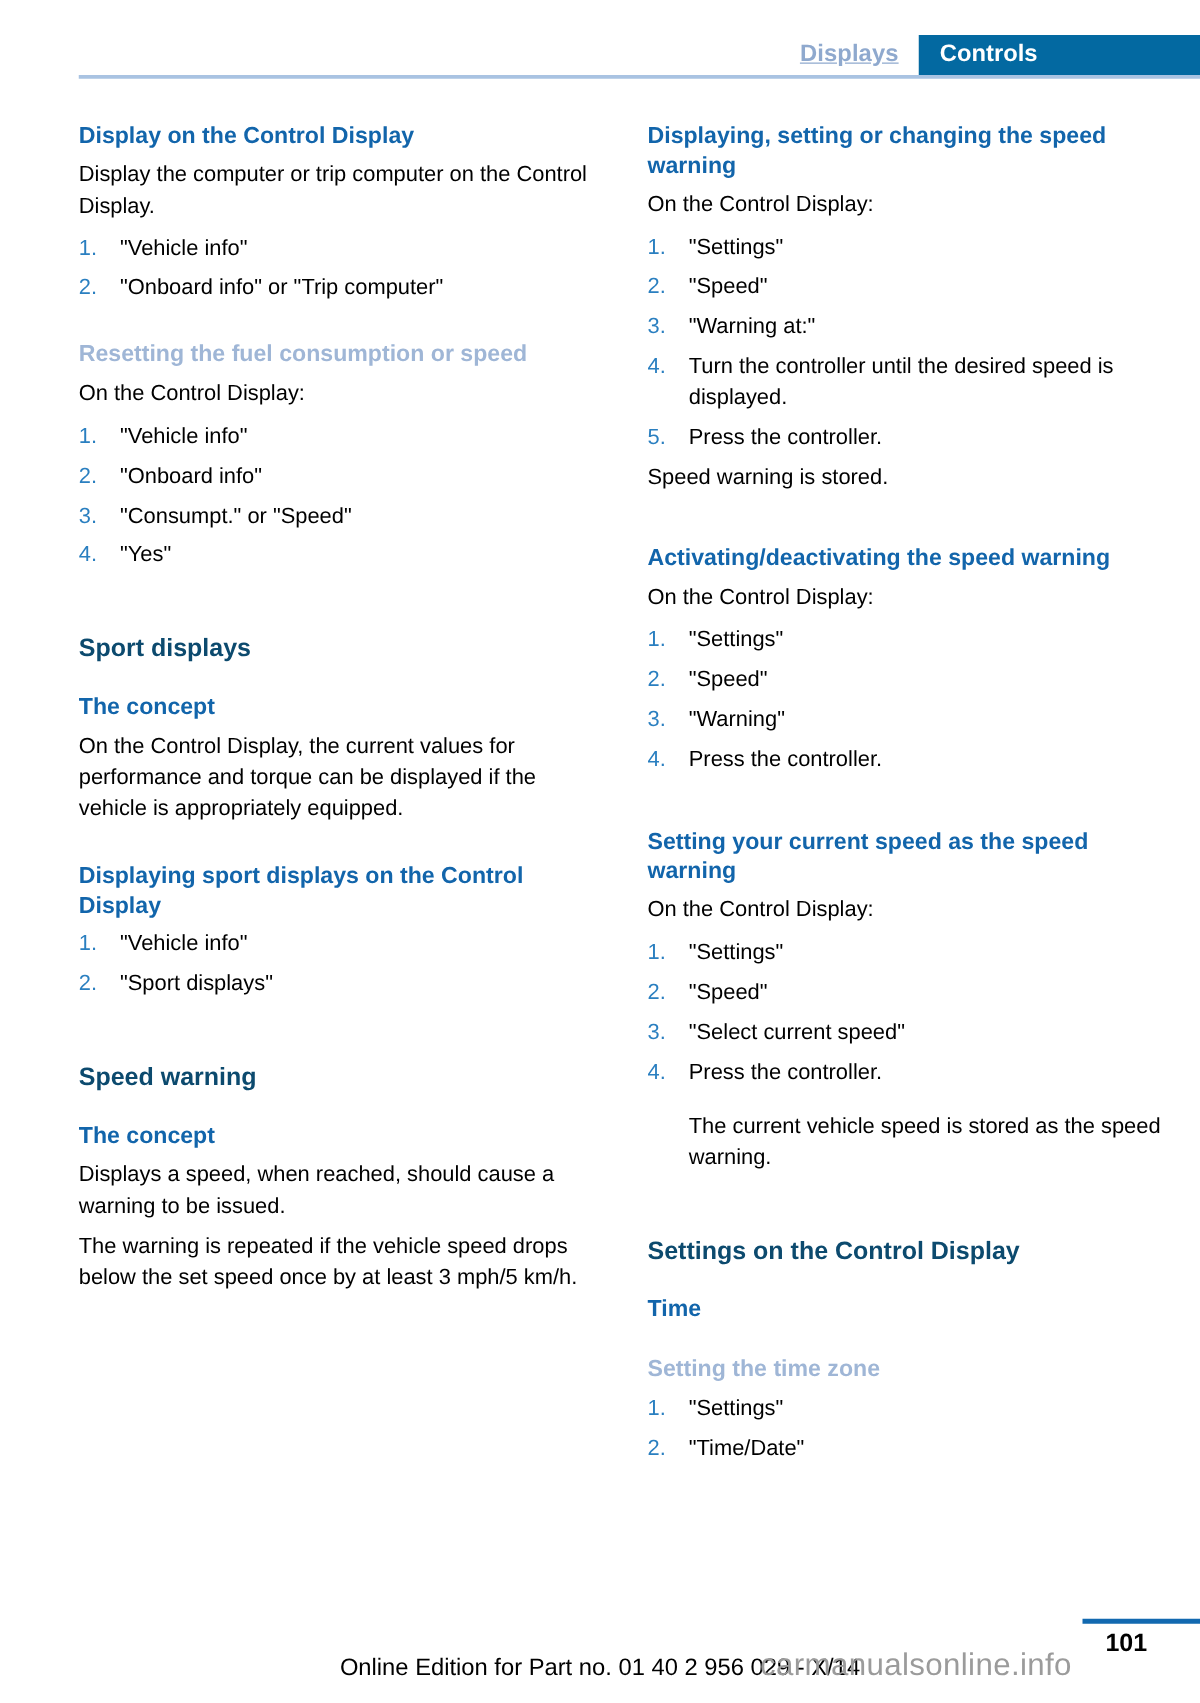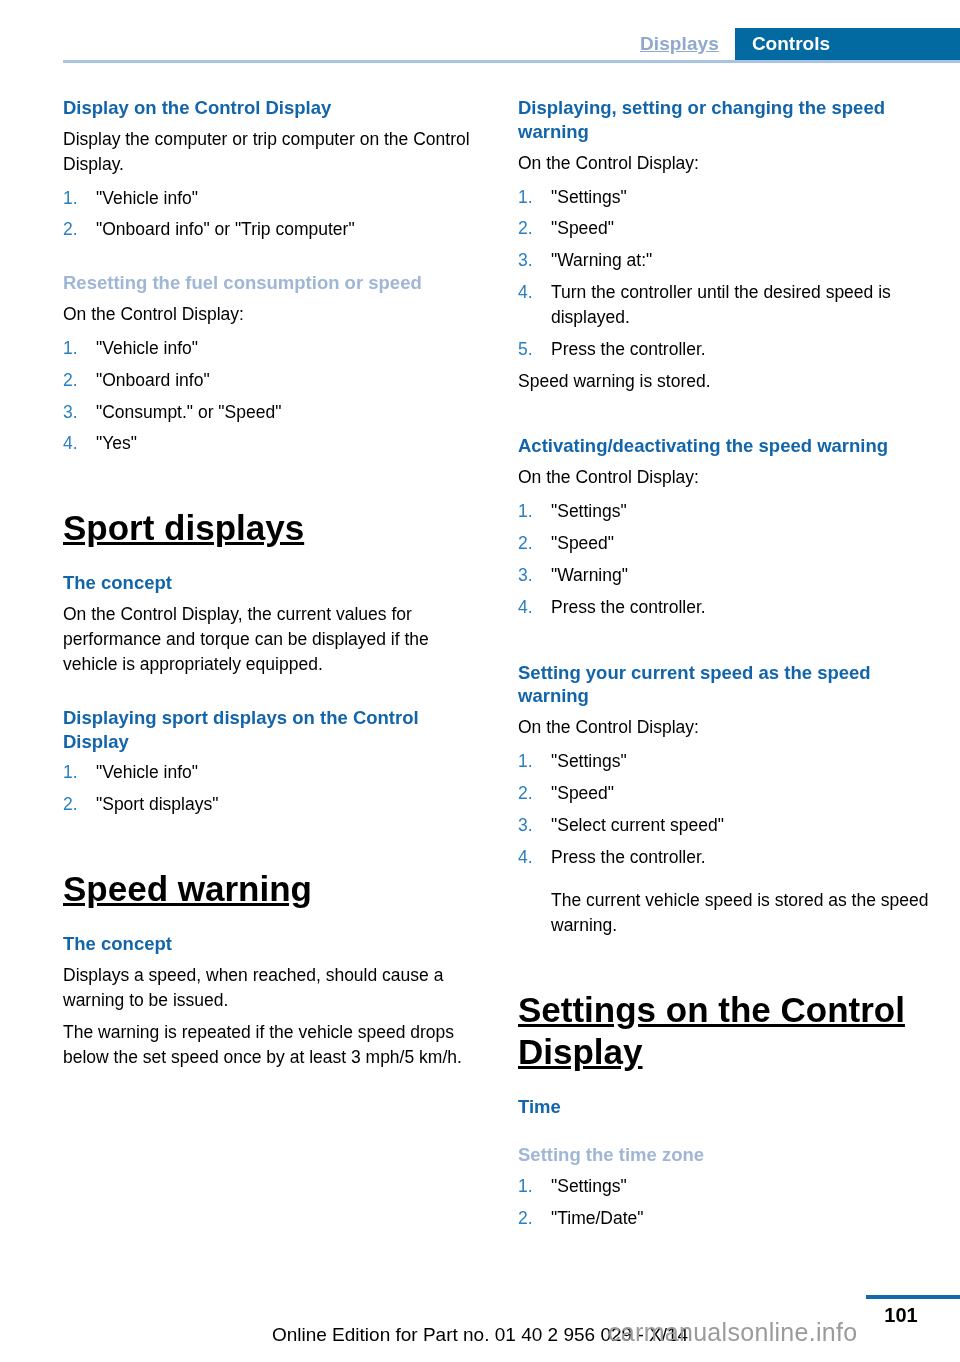--- a/index.html
+++ b/index.html
@@ -68,26 +68,25 @@
     width: 873px;
     display: flex;
     gap: 38px;
   }
   .col {
     width: 417px;
   }
 
   
   .h1 {
-    font-size: 35px;
-    font-weight: bold;
-    color: #000000;
+    font-size: 20px;
+    font-weight: bold;
+    color: #0c4a6e;
     line-height: 1.2;
     margin: 0 0 22px 0;
-    text-decoration: underline;
   }
   .h2 {
     font-size: 18.5px;
     font-weight: bold;
     color: #1265ab;
     line-height: 1.29;
     margin: 0 0 7px 0;
   }
   .h3 {
     font-size: 18.5px;

